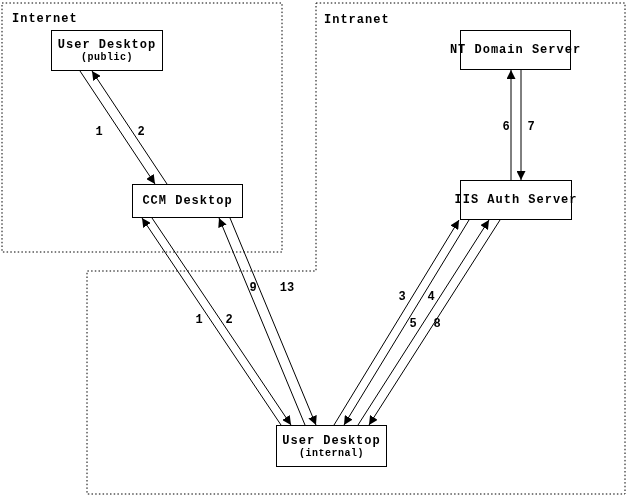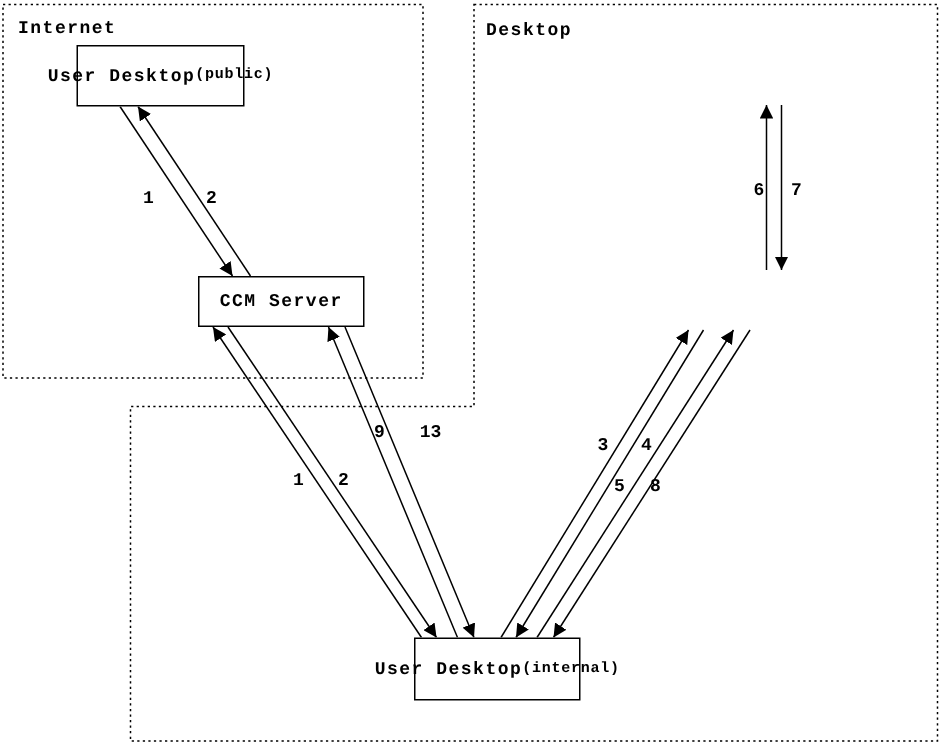--- a/index.html
+++ b/index.html
@@ -1,21 +1,21 @@
 <!DOCTYPE html>
 <html><head>
 <meta charset="utf-8">
 <style>
   html,body{margin:0;padding:0;background:#ffffff;}
   .stage{position:relative;width:627px;height:497px;background:#ffffff;overflow:hidden;
          font-family:"Liberation Mono","DejaVu Sans Mono",monospace;color:#000;}
   svg.layer{position:absolute;left:0;top:0;width:627px;height:497px;pointer-events:none;}
   .region-label{position:absolute;font-size:12px;font-weight:700;line-height:12px;letter-spacing:1px;white-space:pre;}
   .node{position:absolute;border:1px solid #000;background:#fff;box-sizing:border-box;
-        display:flex;align-items:center;justify-content:center;text-align:center;}
+        display:flex;flex-direction:column;align-items:center;justify-content:center;text-align:center;}
   .node-title{font-size:12px;font-weight:700;line-height:14px;letter-spacing:1px;white-space:pre;}
   .node-sub{font-size:10px;font-weight:700;line-height:11px;letter-spacing:0.5px;white-space:pre;text-align:right;}
   .flow-label{position:absolute;font-size:12px;font-weight:700;line-height:12px;transform:translate(-50%,-50%);white-space:pre;}
 </style>
 </head>
 <body>
 
 <div class="stage">
 
   <svg class="layer" viewBox="0 0 627 497">
@@ -41,32 +41,38 @@
     <line x1="469" y1="220" x2="344" y2="425" stroke="#000" stroke-width="1" marker-end="url(#arrow)"></line>
 
     <line x1="358" y1="425" x2="489" y2="220" stroke="#000" stroke-width="1" marker-end="url(#arrow)"></line>
     <line x1="500" y1="220" x2="369" y2="425" stroke="#000" stroke-width="1" marker-end="url(#arrow)"></line>
 
     <line x1="511" y1="180" x2="511" y2="70" stroke="#000" stroke-width="1" marker-end="url(#arrow)"></line>
     <line x1="521" y1="70" x2="521" y2="180" stroke="#000" stroke-width="1" marker-end="url(#arrow)"></line>
   </svg>
 
   <div class="region-label" style="left:12px;top:13px">Internet</div>
-  <div class="region-label" style="left:324px;top:14px">Desktop</div>
+  <div class="region-label" style="left:324px;top:14px">Intranet</div>
 
   <div class="node" style="left:51px;top:30px;width:112px;height:41px">
     <div class="node-title">User Desktop</div>
     <div class="node-sub">(public)</div>
   </div>
 
   <div class="node" style="left:132px;top:184px;width:111px;height:34px">
-    <div class="node-title">CCM Server</div>
+    <div class="node-title">CCM Desktop</div>
   </div>
 
+  <div class="node" style="left:460px;top:30px;width:111px;height:40px">
+    <div class="node-title">NT Domain Server</div>
+  </div>
 
+  <div class="node" style="left:460px;top:180px;width:112px;height:40px">
+    <div class="node-title">IIS Auth Server</div>
+  </div>
 
   <div class="node" style="left:276px;top:425px;width:111px;height:42px">
     <div class="node-title">User Desktop</div>
     <div class="node-sub">(internal)</div>
   </div>
 
   <div class="flow-label" style="left:99px;top:132px">1</div>
   <div class="flow-label" style="left:141px;top:132px">2</div>
   <div class="flow-label" style="left:199px;top:320px">1</div>
   <div class="flow-label" style="left:229px;top:320px">2</div>

